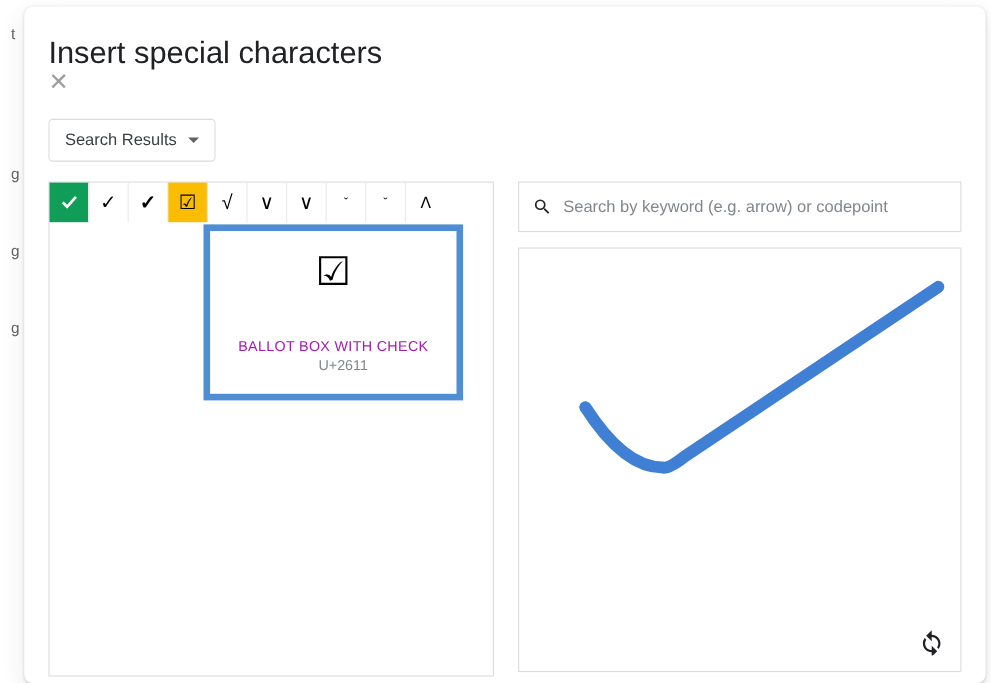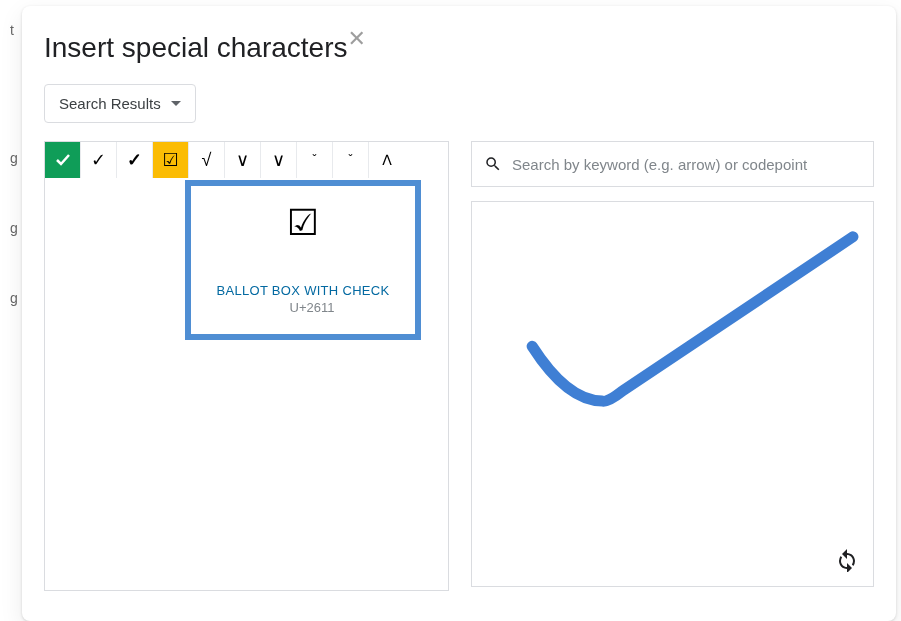--- a/index.html
+++ b/index.html
@@ -29,20 +29,21 @@
       bottom: 0;
       background: #fff;
       border-radius: 8px;
       box-shadow: 0 1px 3px rgba(0,0,0,0.15), 0 8px 24px rgba(0,0,0,0.08);
       padding: 22px 22px 0 22px;
     }
     .dialog-header {
       display: flex;
       justify-content: flex-start;
       align-items: flex-start;
+      flex-direction: column;
     }
     .dialog-title {
       font-size: 28px;
       font-weight: 400;
       color: #202124;
       margin: 4px 0 0 0;
       font-family: 'Google Sans', Arial, sans-serif;
     }
     .close-x {
       font-size: 22px;
@@ -122,21 +123,21 @@
       padding: 10px;
     }
     .tooltip-char {
       font-size: 36px;
       color: #000;
       margin-bottom: 14px;
       line-height: 1;
     }
     .tooltip-name {
       font-size: 13px;
-      color: #0369a1;
+      color: #a21caf;
       text-align: center;
       letter-spacing: 0.3px;
       margin-top: 28px;
     }
     .tooltip-code {
       font-size: 13px;
       color: #80868b;
       text-align: center;
       margin-top: 2px;
       margin-left: 18px;

